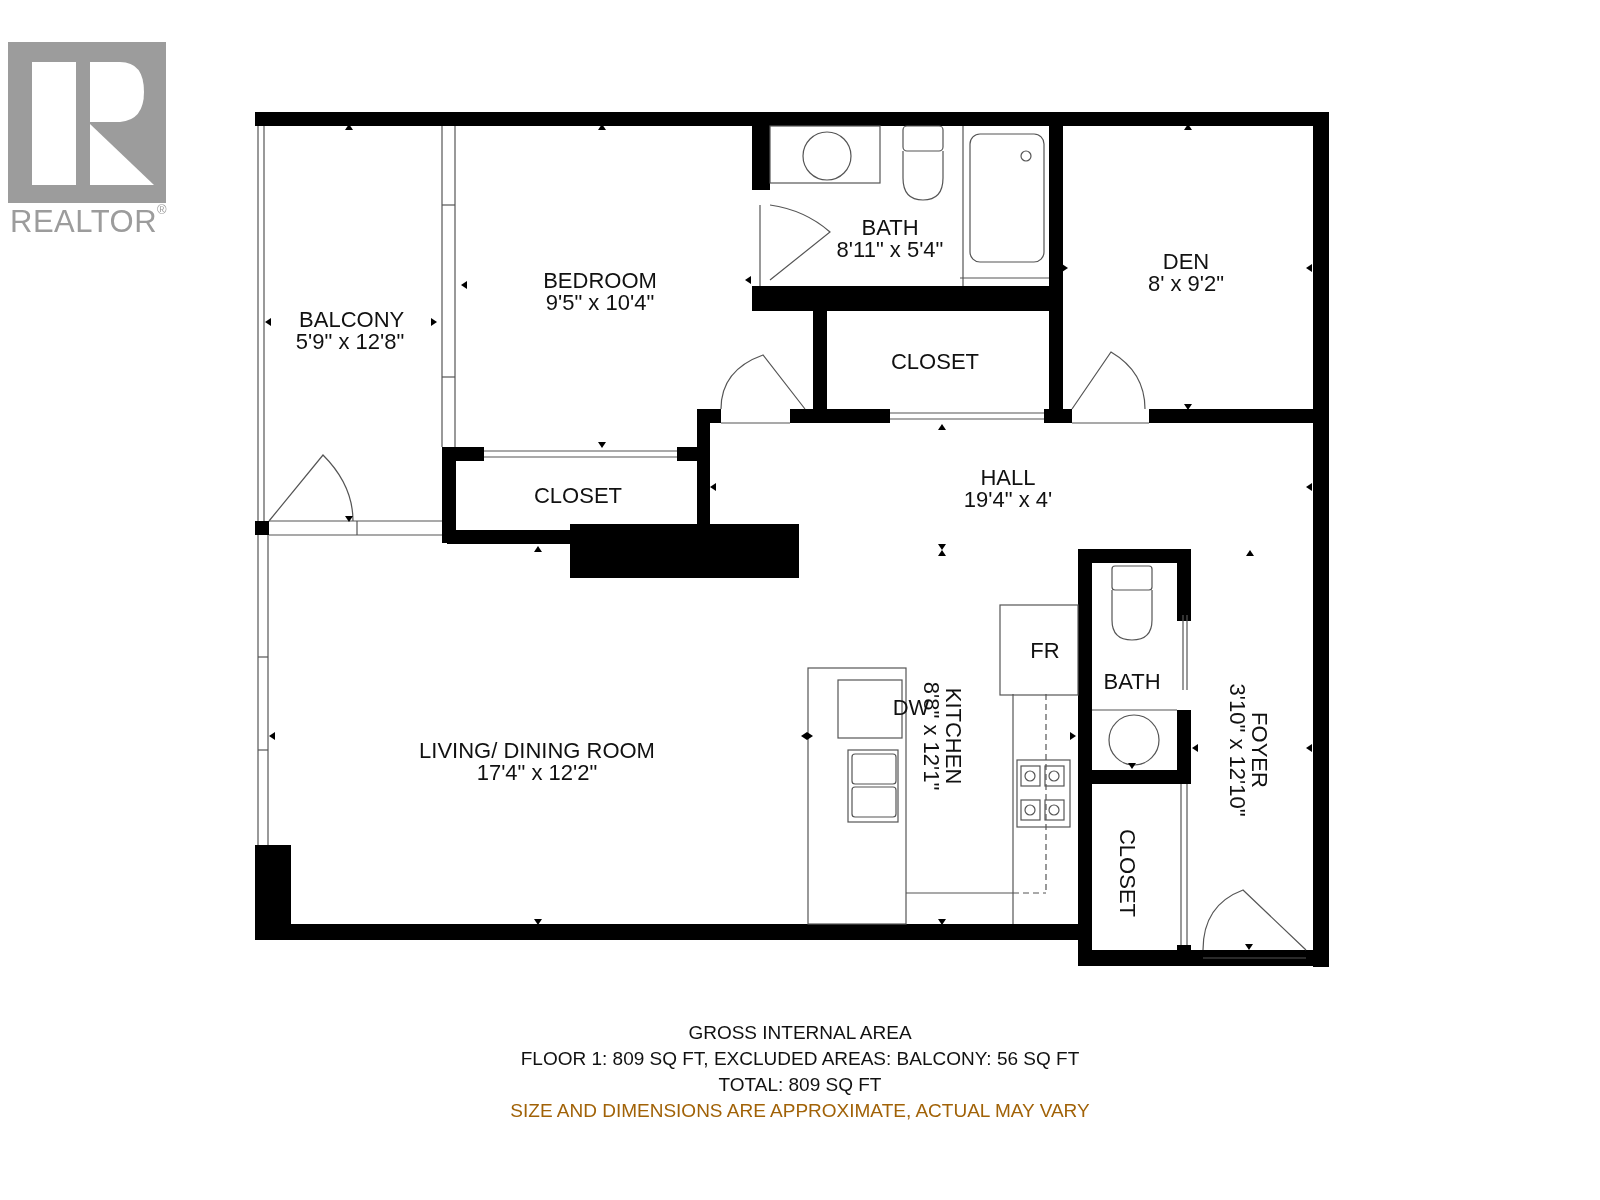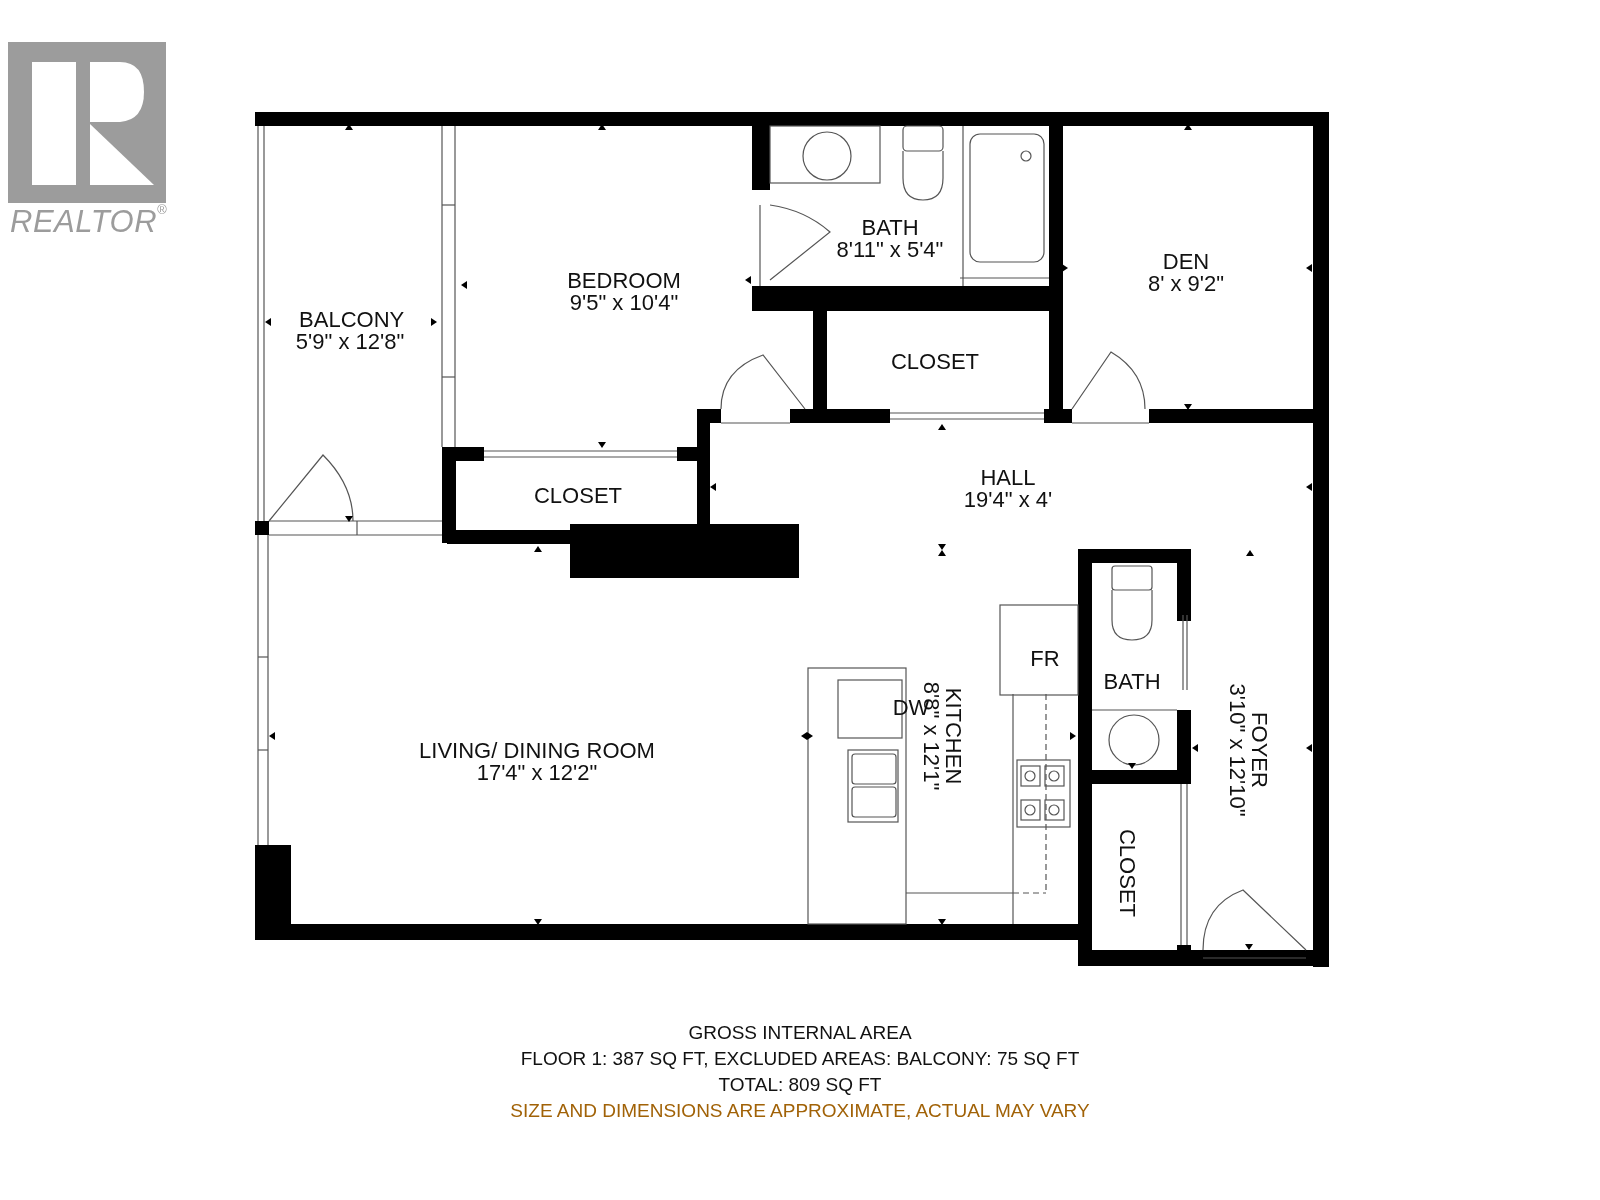--- a/index.html
+++ b/index.html
@@ -1,19 +1,19 @@
 <!DOCTYPE html>
 <html><head>
 <meta charset="utf-8">
 <style>
   html, body { margin:0; padding:0; background:#ffffff; }
   body { width:1600px; height:1200px; position:relative; overflow:hidden; font-family:"Liberation Sans", sans-serif; }
   .logo { position:absolute; left:8px; top:42px; width:176px; }
   .logo-box { position:absolute; left:0; top:0; width:158px; height:161px; background:#9c9c9c; }
-  .logo-text { position:absolute; left:2px; top:162px; font-size:31px; color:#9c9c9c; letter-spacing:0.5px; white-space:nowrap;font-style:italic; }
+  .logo-text { position:absolute; left:2px; top:162px; font-size:31px; color:#9c9c9c; letter-spacing:0.5px; white-space:nowrap; }
   .logo-text sup { font-size:13px; vertical-align:top; position:relative; top:-2px; }
   svg.plan { position:absolute; left:0; top:0; }
   .lbl { position:absolute; text-align:center; color:#111; font-size:22px; line-height:22px; white-space:nowrap; transform:translate(-50%, 0); }
   .lbl .dim { display:block; }
   .rot { transform:translate(-50%,-50%) rotate(90deg); }
   .footer { position:absolute; left:0; width:1600px; text-align:center; top:1020px; }
   .footer div { font-size:19px; line-height:26px; color:#111; }
   .footer .disclaimer { color:#a16207; }
 </style>
 </head>
@@ -178,21 +178,21 @@
     <path d="M1306 748 l6 -4 v8z"></path>
       <path d="M1245 944 l4 6 l4 -6z"></path>
     <path d="M1128 763 l4 6 l4 -6z"></path>
   </g>
 </svg>
 
 <div class="lbl" style="left:350px; top:309px;text-align:right;">
   <span>BALCONY</span>
   <span class="dim">5'9" x 12'8"</span>
 </div>
-<div class="lbl" style="left:624px; top:270px;text-align:center;">
+<div class="lbl" style="left:600px; top:270px;text-align:center;">
   <span>BEDROOM</span>
   <span class="dim">9'5" x 10'4"</span>
 </div>
 <div class="lbl" style="left:890px; top:217px;">
   <span>BATH</span>
   <span class="dim">8'11" x 5'4"</span>
 </div>
 <div class="lbl" style="left:1186px; top:251px;">
   <span>DEN</span>
   <span class="dim">8' x 9'2"</span>
@@ -218,21 +218,21 @@
 <div class="lbl" style="left:1132px; top:671px;">
   <span>BATH</span>
 </div>
 <div class="lbl rot" style="left:1248px; top:750px;">
   <span>FOYER</span>
   <span class="dim">3'10" x 12'10"</span>
 </div>
 <div class="lbl rot" style="left:1127px; top:873px;">
   <span>CLOSET</span>
 </div>
-<div class="lbl" style="left:1045px; top:640px;margin-top:8px;">FR</div>
+<div class="lbl" style="left:1045px; top:640px;">FR</div>
 <div class="lbl" style="left:875px; top:697px;margin-left:36px;">DW</div>
 
 <div class="footer">
   <div>GROSS INTERNAL AREA</div>
-  <div>FLOOR 1: 387 SQ FT, EXCLUDED AREAS: BALCONY: 75 SQ FT</div>
+  <div>FLOOR 1: 809 SQ FT, EXCLUDED AREAS: BALCONY: 56 SQ FT</div>
   <div>TOTAL: 809 SQ FT</div>
   <div class="disclaimer">SIZE AND DIMENSIONS ARE APPROXIMATE, ACTUAL MAY VARY</div>
 </div>
 
 </body></html>

